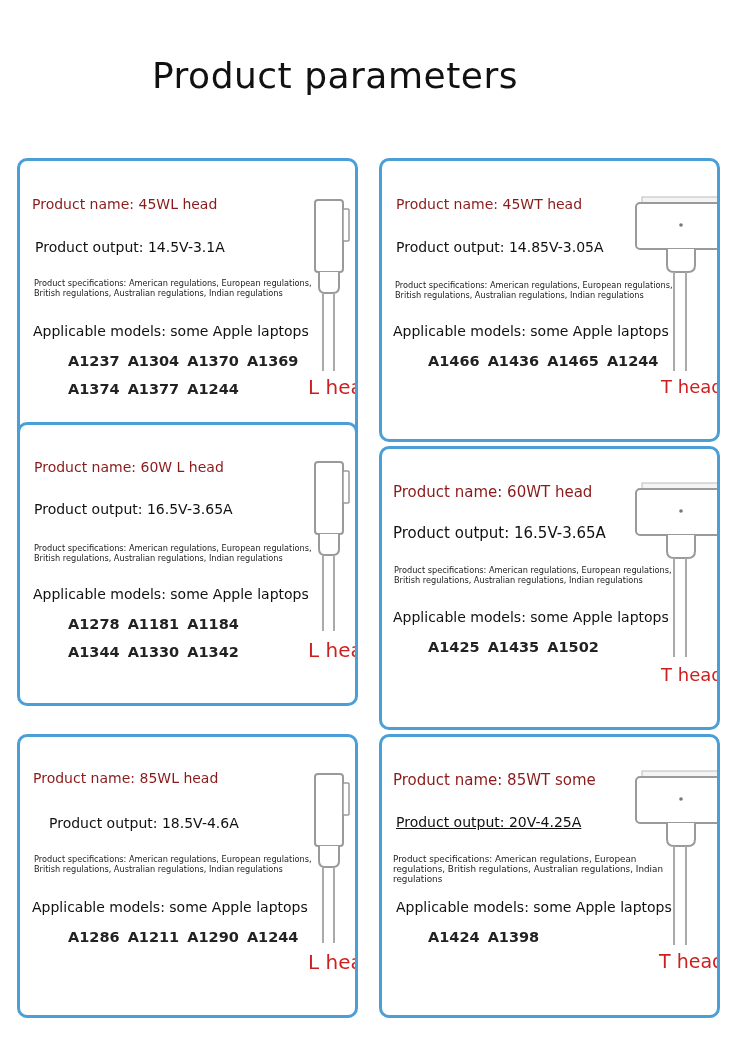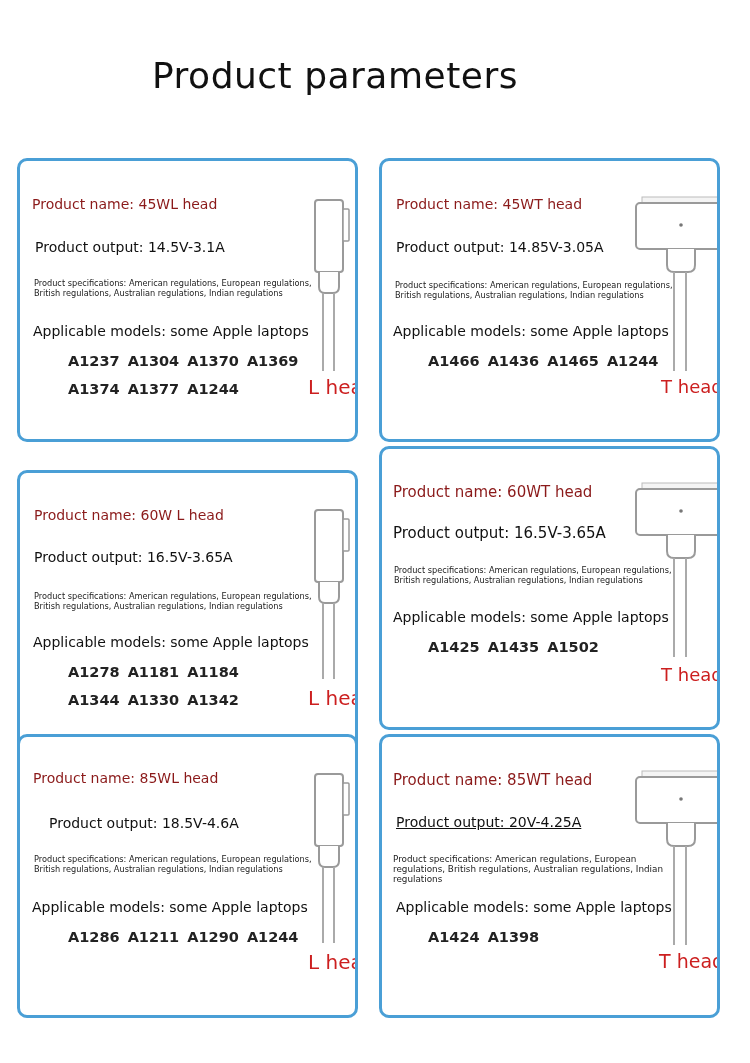--- a/index.html
+++ b/index.html
@@ -59,21 +59,21 @@
     <rect x="8" y="2" width="80" height="8" fill="#f4f4f4" stroke="#bbb" stroke-width="1"></rect>
     <rect x="2" y="8" width="90" height="46" rx="4" fill="#fff" stroke="#9a9a9a" stroke-width="2"></rect>
     <circle cx="47" cy="30" r="1.8" fill="#777"></circle>
     <path d="M33 54 L33 70 Q33 77 40 77 L54 77 Q61 77 61 70 L61 54" fill="#fff" stroke="#9a9a9a" stroke-width="2"></path>
     <line x1="40" y1="77" x2="40" y2="176" stroke="#aaa" stroke-width="2"></line>
     <line x1="52" y1="77" x2="52" y2="176" stroke="#aaa" stroke-width="2"></line>
   </svg>
   <div class="head-label" style="left:279px; top:215px; font-size:18px;">T head</div>
 </div>
 
-<div class="card" style="left:17px; top:470px;padding-left:48px;">
+<div class="card" style="left:17px; top:422px;padding-left:48px;">
   <div class="name" style="left:14px; top:34px;">Product name: 60W L head</div>
   <div class="output" style="left:14px; top:76px;">Product output: 16.5V-3.65A</div>
   <div class="specs" style="left:14px; top:119px;">Product specifications: American regulations, European regulations, British regulations, Australian regulations, Indian regulations</div>
   <div class="applicable" style="left:13px; top:161px;">Applicable models: some Apple laptops</div>
   <div class="models" style="left:48px; top:185px;">
     <div class="row">A1278  A1181  A1184</div>
     <div class="row">A1344  A1330  A1342</div>
   </div>
   <svg class="connector" style="left:292px; top:34px;" width="40" height="180" viewBox="0 0 40 180">
     <rect x="3" y="3" width="28" height="72" rx="3" fill="#fff" stroke="#9a9a9a" stroke-width="2"></rect>
@@ -116,21 +116,21 @@
     <rect x="3" y="3" width="28" height="72" rx="3" fill="#fff" stroke="#9a9a9a" stroke-width="2"></rect>
     <rect x="31" y="12" width="6" height="32" rx="1" fill="#fff" stroke="#9a9a9a" stroke-width="1.5"></rect>
     <path d="M7 75 L7 90 Q7 96 13 96 L21 96 Q27 96 27 90 L27 75" fill="#fff" stroke="#9a9a9a" stroke-width="2"></path>
     <line x1="11" y1="96" x2="11" y2="172" stroke="#aaa" stroke-width="2"></line>
     <line x1="22" y1="96" x2="22" y2="172" stroke="#aaa" stroke-width="2"></line>
   </svg>
   <div class="head-label" style="left:288px; top:213px;">L head</div>
 </div>
 
 <div class="card" style="left:379px; top:734px;">
-  <div class="name" style="left:11px; top:34px; font-size:15px;">Product name: 85WT head</div>
+  <div class="name" style="left:11px; top:34px; font-size:15px;">Product name: 85WT some</div>
   <div class="output" style="left:14px; top:77px;text-decoration:underline;">Product output: 20V-4.25A</div>
   <div class="specs" style="left:11px; top:117px; width:295px; font-size:8.8px; line-height:10px;">Product specifications: American regulations, European regulations, British regulations, Australian regulations, Indian regulations</div>
   <div class="applicable" style="left:14px; top:162px;">Applicable models: some Apple laptops</div>
   <div class="models" style="left:46px; top:186px;">
     <div class="row">A1424   A1398</div>
   </div>
   <svg class="connector" style="left:252px; top:32px;" width="96" height="180" viewBox="0 0 96 180">
     <rect x="8" y="2" width="80" height="8" fill="#f4f4f4" stroke="#bbb" stroke-width="1"></rect>
     <rect x="2" y="8" width="90" height="46" rx="4" fill="#fff" stroke="#9a9a9a" stroke-width="2"></rect>
     <circle cx="47" cy="30" r="1.8" fill="#777"></circle>

